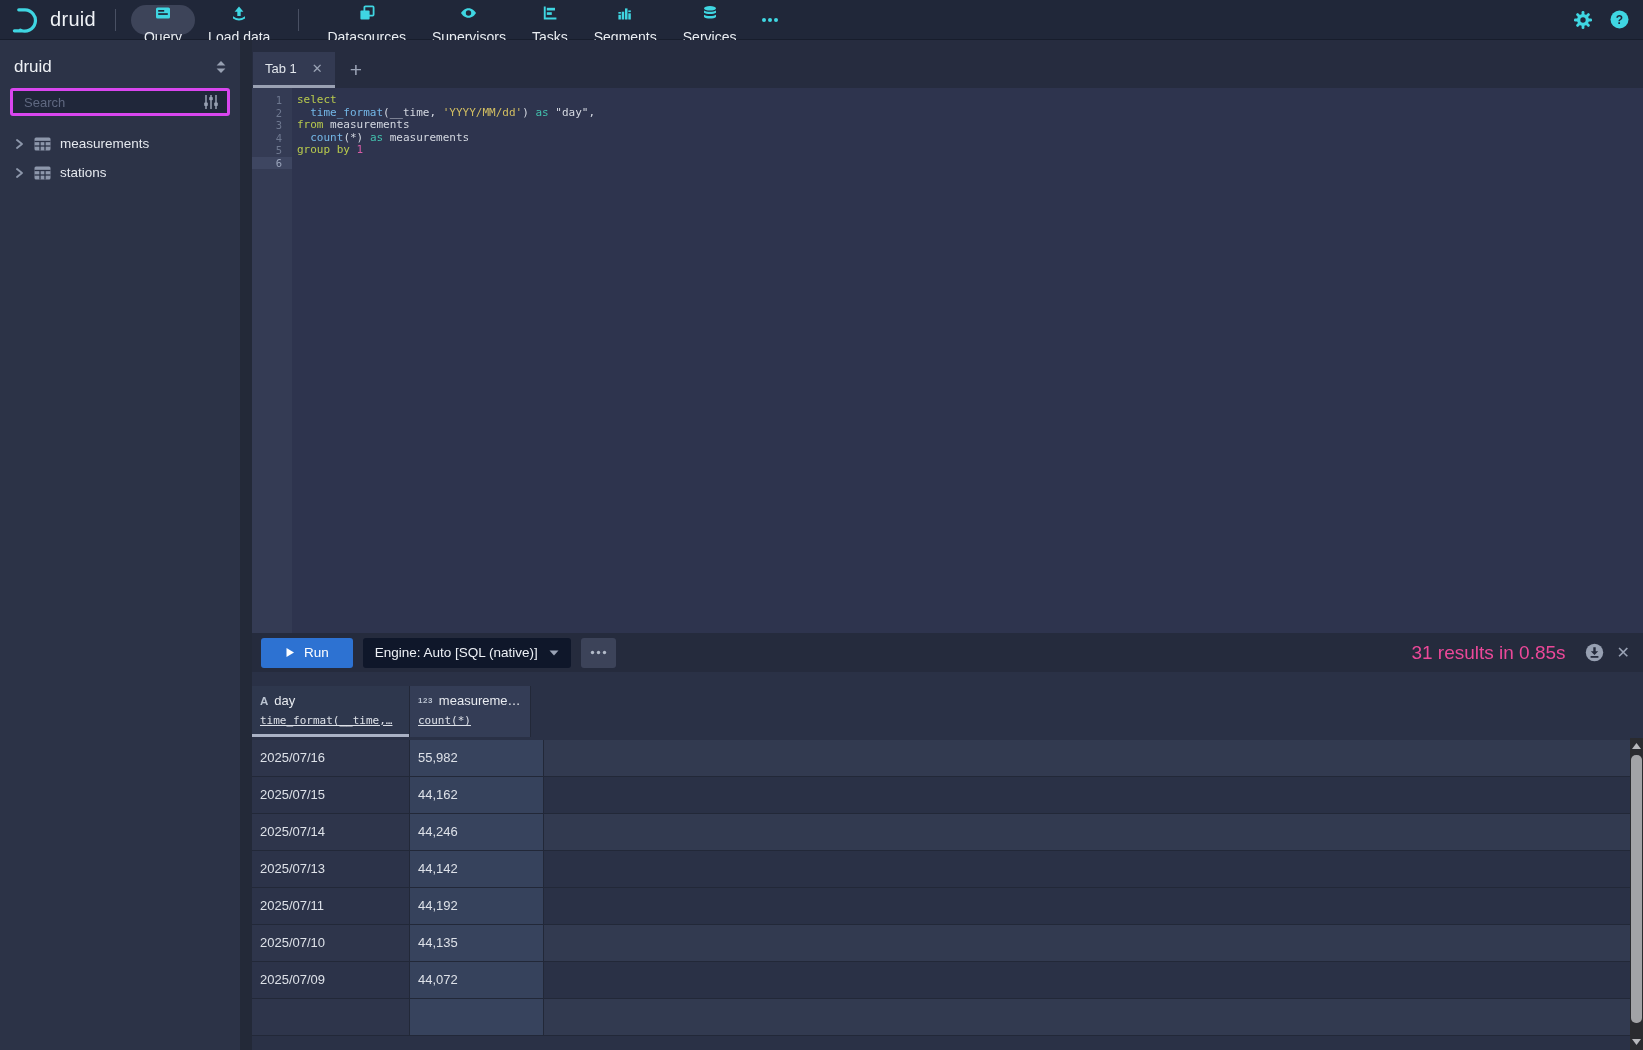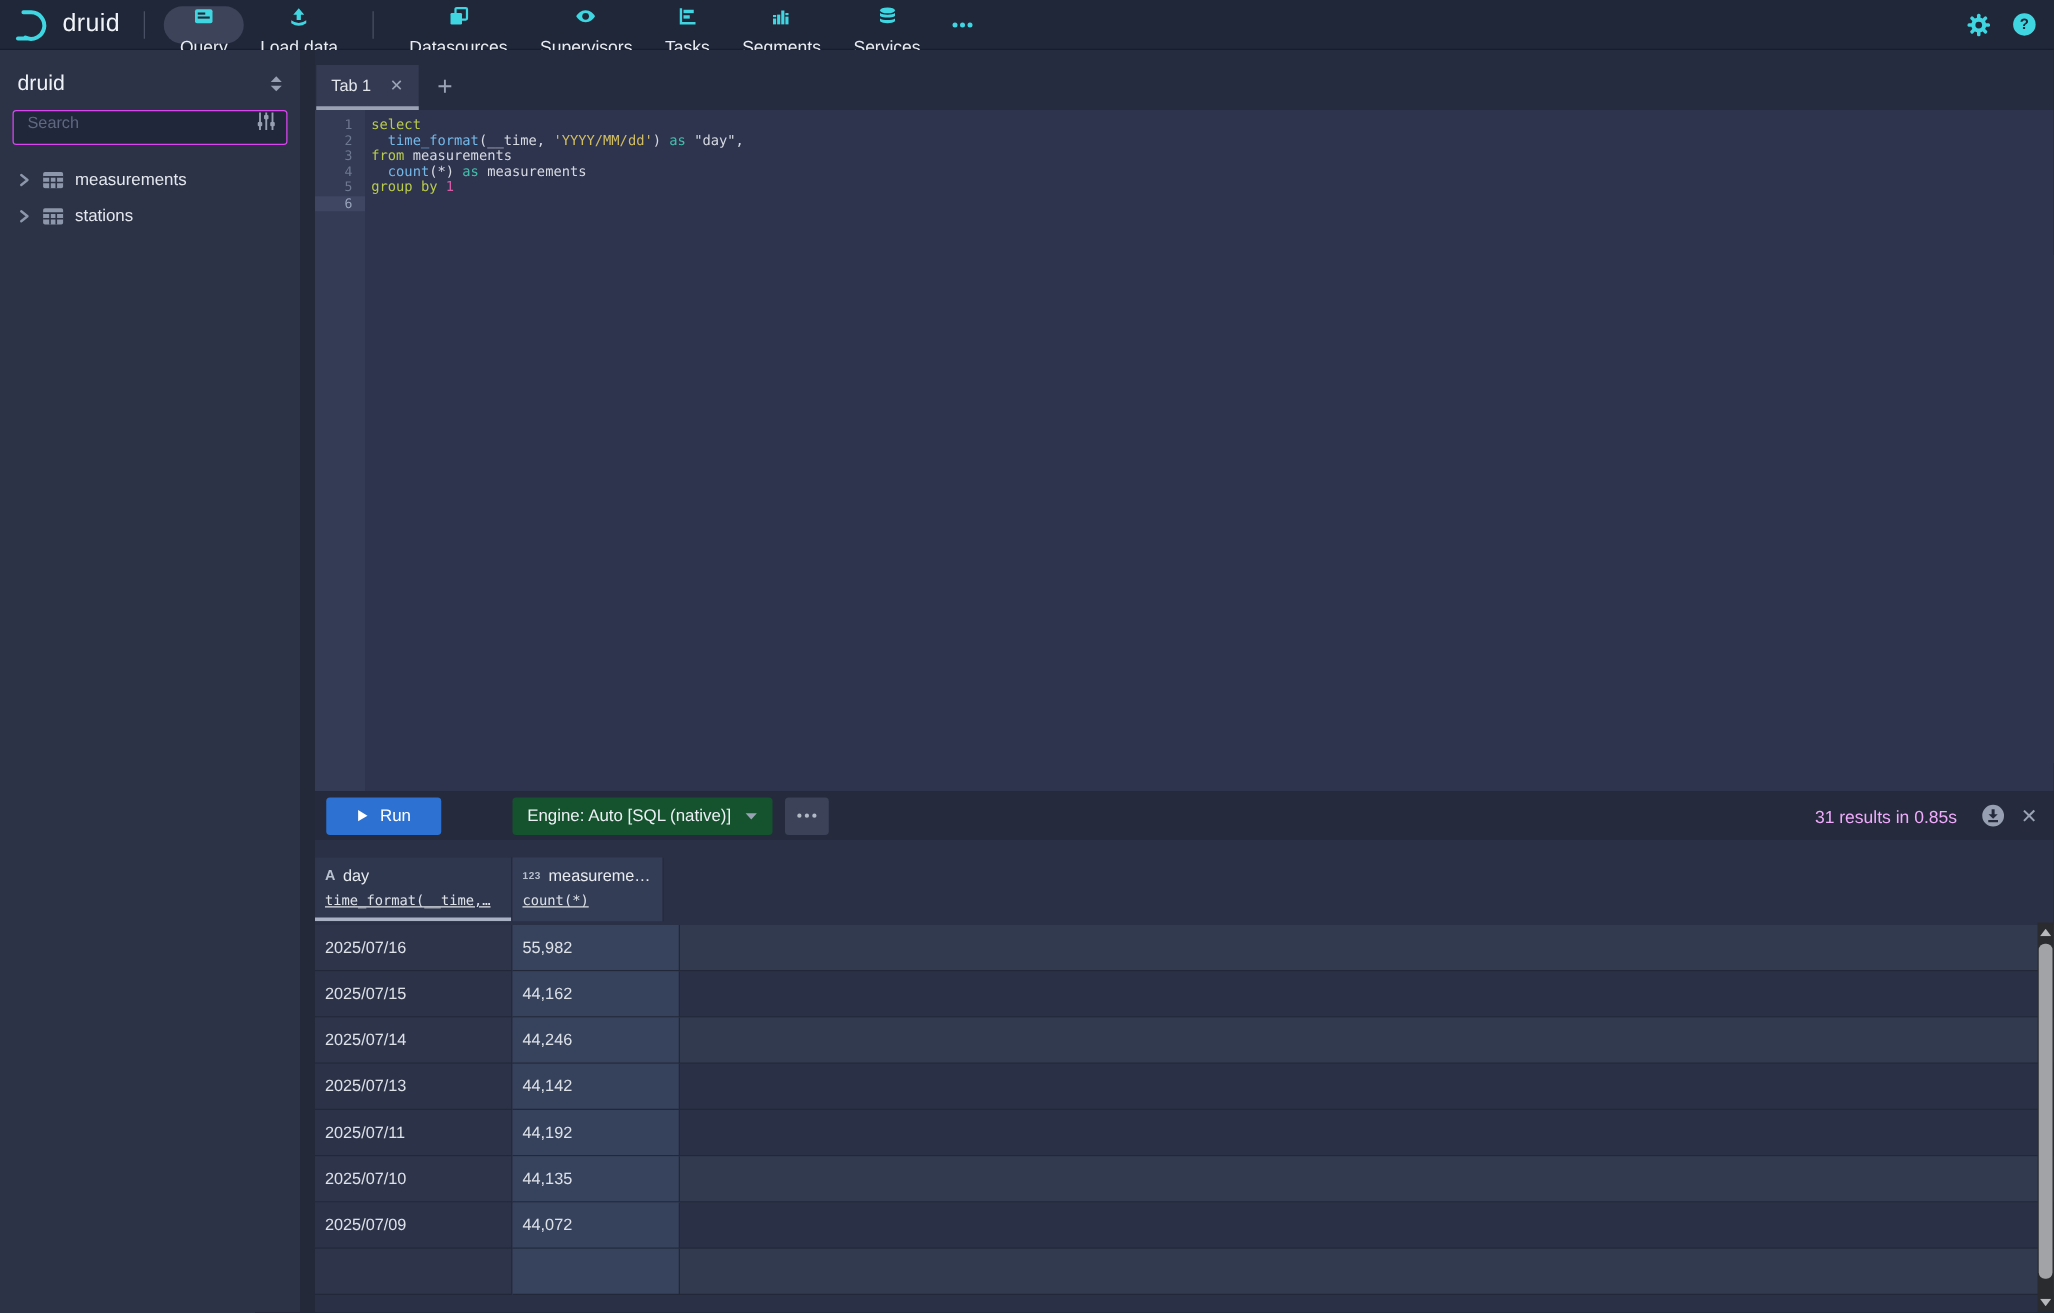--- a/index.html
+++ b/index.html
@@ -27,22 +27,22 @@
   .nav-more { padding:0 12px; height:30px; display:flex; align-items:center; cursor:pointer; }
   .nav-right { margin-left:auto; display:flex; align-items:center; gap:17px; }
   .nav-right > div { cursor:pointer; }
   
   .app { display:flex; height:1010px; }
   .sidebar { width:240px; flex:none; background:#2c3347; display:flex; flex-direction:column; }
   .sb-header { display:flex; align-items:center; justify-content:space-between; padding:17px 13px 6px 14px; }
   .sb-title { color:#eef1f5; font-size:17px; }
   .sb-search {
     margin:5px 10px 9px 10px; height:28px; background:#20273a;
-    border:1px solid #d946ef; border-radius:3px;
-    display:flex; align-items:flex-start; padding:0 7px 0 9px; gap:6px;
+    border:3px solid #d946ef; border-radius:3px;
+    display:flex; align-items:center; padding:0 7px 0 9px; gap:6px;
   }
   .sb-search input { flex:1; min-width:0; background:transparent; border:none; outline:none; color:#cdd3de; font-size:13px; }
   .sb-search input::placeholder { color:#5f6880; }
   .tree { padding-top:4px; }
   .tree-item { display:flex; align-items:center; gap:9px; height:29px; padding-left:13px; color:#e4e8ee; font-size:13.5px; cursor:pointer; }
   .app-gap { width:12px; flex:none; background:#232938; }
   .main { flex:1; min-width:0; display:flex; flex-direction:column; background:#232938; }
   
   .tabbar { height:48px; flex:none; background:#262c3f; display:flex; align-items:flex-end; padding-left:1px; }
   .tab {
@@ -66,24 +66,24 @@
   .tk-keyword { color:#b9cb4d; }
   .tk-function { color:#74b8e8; }
   .tk-string { color:#d2be62; }
   .tk-operator { color:#43c0ad; }
   .tk-number { color:#d65ba6; }
   .cursor { display:inline-block; width:2px; height:11px; background:#dfe3ec; vertical-align:-2px; margin-left:1px; }
   
   .runbar { height:39px; flex:none; background:#252b3d; display:flex; align-items:center; padding:0 10px 0 9px; gap:10px; }
   .btn { height:30px; border-radius:3px; display:flex; align-items:center; font-size:13.5px; cursor:pointer; white-space:nowrap; }
   .run-btn { background:#2d72d2; color:#ffffff; padding:0 24px; gap:9px; }
-  .engine-btn { background:#14532d; color:#edf0f5; padding:0 12px; gap:11px;margin-left:47px; }
+  .engine-btn { background:#0f172a; color:#edf0f5; padding:0 12px; gap:11px; }
   .more-btn { background:#3c4359; padding:0 9px; }
   .runbar-spacer { flex:1; }
-  .results-meta { color:#f0abfc; font-size:14px; margin-right:9px; }
+  .results-meta { color:#ec4899; font-size:19px; margin-right:9px; }
   .runbar-close { color:#9aa3b5; font-size:16px; padding:0 3px; cursor:pointer; }
   .download-btn { display:flex; align-items:center; cursor:pointer; }
   
   .results { flex:1; background:#2a3146; position:relative; overflow:hidden; }
   .rtable { position:absolute; top:14px; left:0; right:0; }
   .rheader { display:flex; height:51px; cursor:pointer; }
   .hcell { padding:7px 0 0 8px; border-right:1px solid #222838; position:relative; overflow:hidden; }
   .hc1 { width:158px; background:#2e374d; }
   .hc2 { width:121px; background:#343d56; }
   .hc1.sorted::after { content:""; position:absolute; left:0; right:0; bottom:0; height:3px; background:#a9b1c4; }

